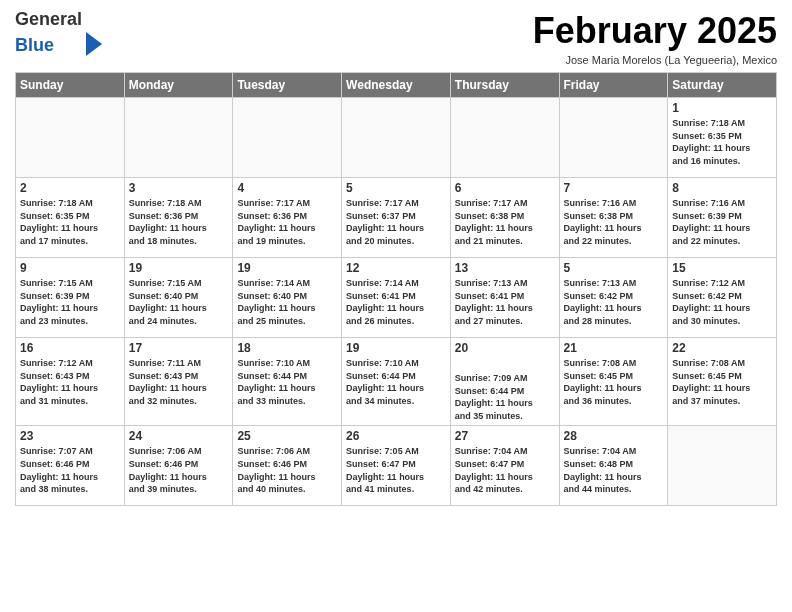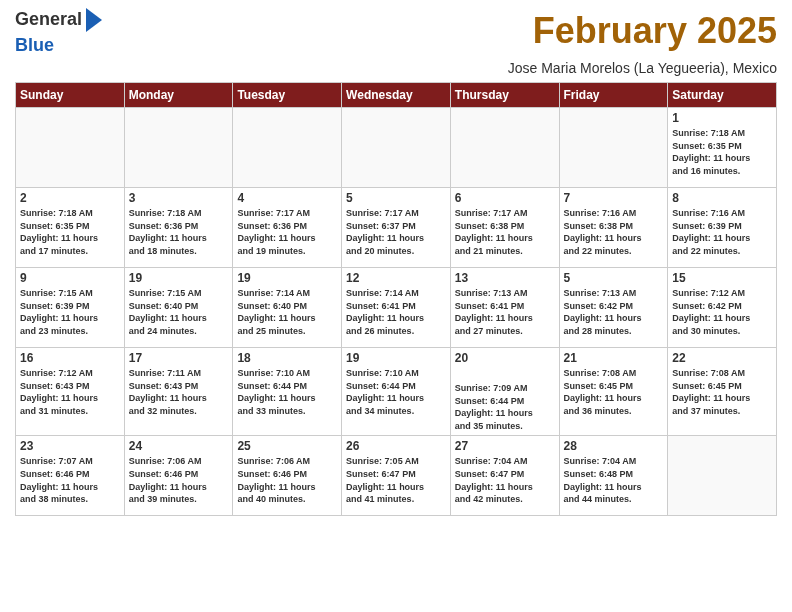--- a/index.html
+++ b/index.html
@@ -15,21 +15,21 @@
       padding: 10px 15px;
     }
     .header-top {
       display: flex;
       align-items: flex-start;
       justify-content: space-between;
       margin-bottom: 4px;
     }
     .logo {
       display: flex;
-      align-items: flex-start;
+      align-items: flex-end;
     }
     .logo-text {
       font-size: 18px;
       font-weight: bold;
       color: #333;
       line-height: 1.1;
     }
     .logo-text .general { display: block; }
     .logo-text .blue { display: block; color: #1a5fb4; margin-top: 6px; }
     .logo-arrow {
@@ -40,34 +40,34 @@
       border-left: 16px solid #1a5fb4;
       margin-left: 4px;
       margin-top: -2px;
     }
     .title-block {
       text-align: right;
     }
     .month-title {
       font-size: 36px;
       font-weight: bold;
-      color: #a16207;
+      color: #000000;
     }
     .location-title {
-      font-size: 14px;
-      color: #333;
-      margin-top: 8px;
+      font-size: 11px;
+      color: #333;
+      margin-top: 2px;
     }
     .calendar {
       width: 100%;
       border-collapse: collapse;
       margin-top: 6px;
     }
     .calendar th {
-      background-color: #7f1d1d;
+      background-color: #737373;
       color: #fff;
       font-size: 12px;
       font-weight: bold;
       padding: 5px 4px;
       text-align: left;
       border: 1px solid #ccc;
     }
     .calendar td {
       width: calc(100% / 7);
       vertical-align: top;

